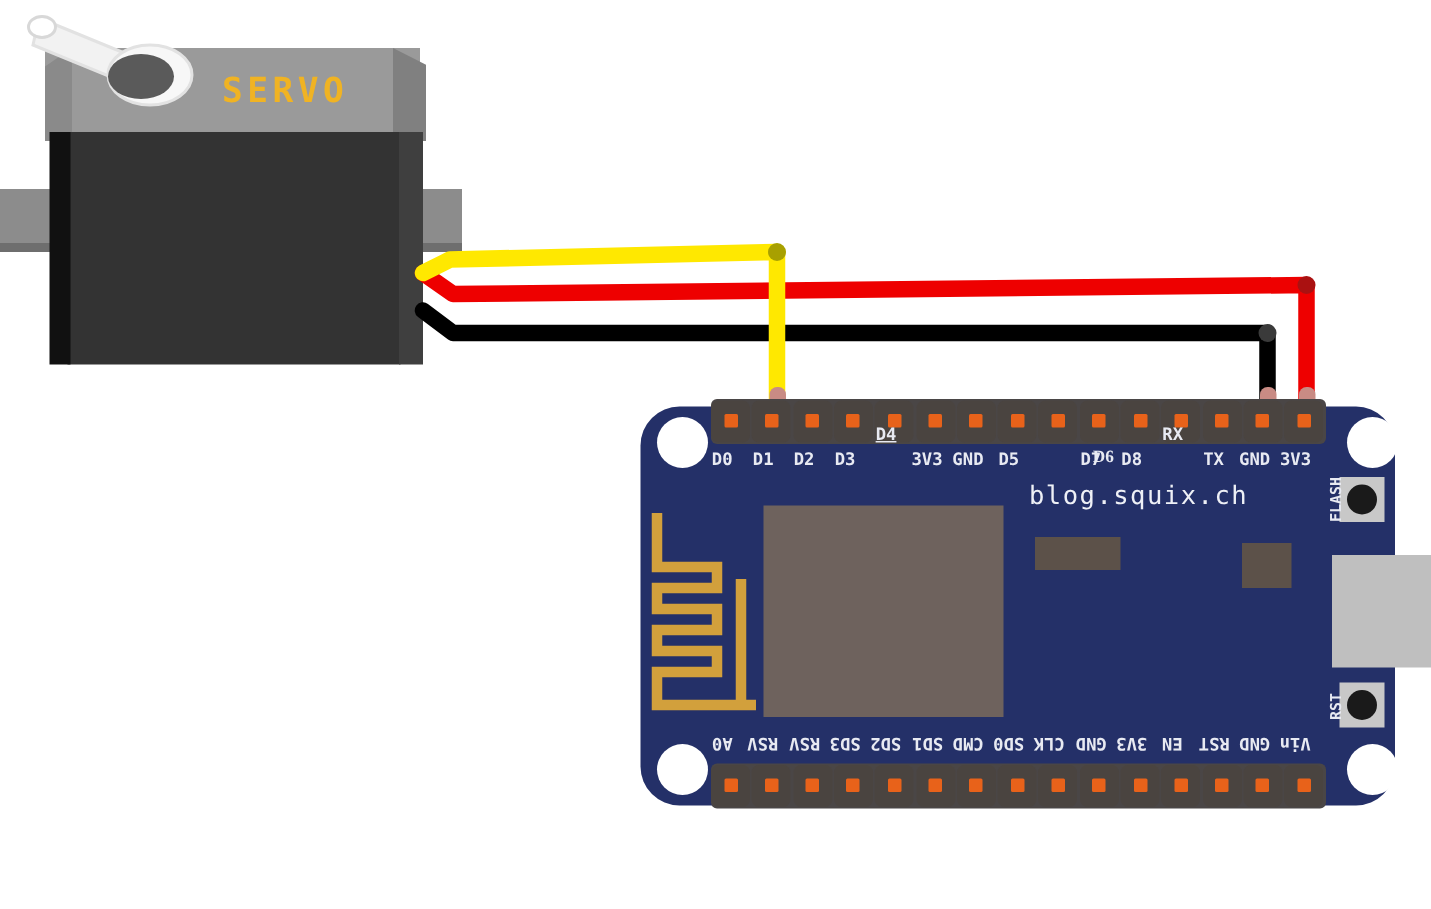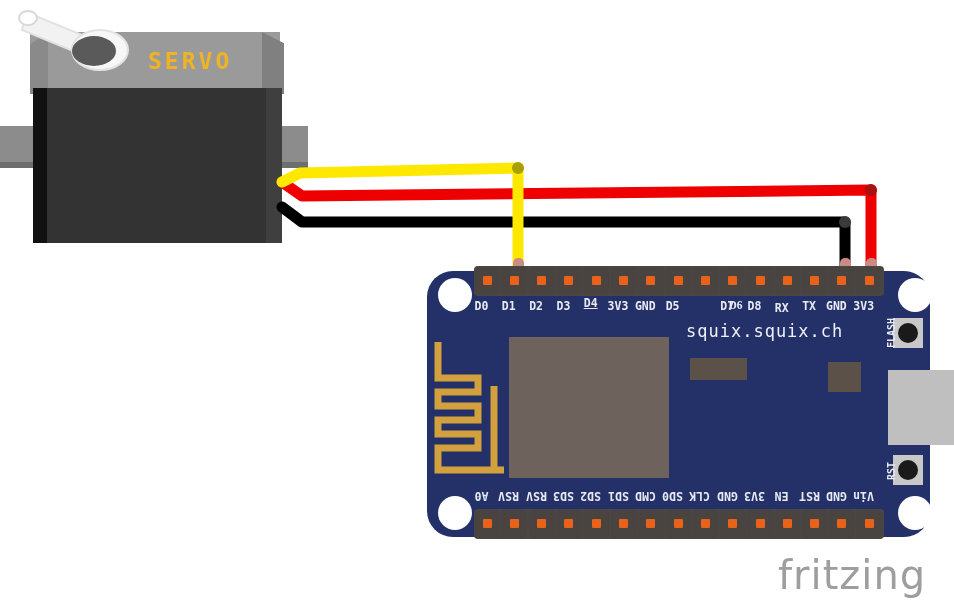--- a/index.html
+++ b/index.html
@@ -140,42 +140,42 @@
       <div class="padhole" style="left: 509.8px; top: 276px;"></div>
       <div class="pinlabel" style="left: 491.3px; top: 299px; width: 35px;">D1</div>
       <div class="pad" style="left: 528.6px; top: 267px;"></div>
       <div class="padhole" style="left: 537.1px; top: 276px;"></div>
       <div class="pinlabel" style="left: 518.6px; top: 299px; width: 35px;">D2</div>
       <div class="pad" style="left: 555.9px; top: 267px;"></div>
       <div class="padhole" style="left: 564.4px; top: 276px;"></div>
       <div class="pinlabel" style="left: 545.9px; top: 299px; width: 35px;">D3</div>
       <div class="pad" style="left: 583.2px; top: 267px;"></div>
       <div class="padhole" style="left: 591.7px; top: 276px;"></div>
-      <div class="pinlabel" style="left: 573.2px; top: 296px; width: 35px; text-decoration: underline;">D4</div>
+      <div class="pinlabel" style="left: 573.2px; top: 282px; width: 35px; text-decoration: underline;">D4</div>
       <div class="pad" style="left: 610.5px; top: 267px;"></div>
       <div class="padhole" style="left: 619px; top: 276px;"></div>
       <div class="pinlabel" style="left: 600.5px; top: 299px; width: 35px;">3V3</div>
       <div class="pad" style="left: 637.8px; top: 267px;"></div>
       <div class="padhole" style="left: 646.3px; top: 276px;"></div>
       <div class="pinlabel" style="left: 627.8px; top: 299px; width: 35px;">GND</div>
       <div class="pad" style="left: 665.1px; top: 267px;"></div>
       <div class="padhole" style="left: 673.6px; top: 276px;"></div>
       <div class="pinlabel" style="left: 655.1px; top: 299px; width: 35px;">D5</div>
       <div class="pad" style="left: 692.4px; top: 267px;"></div>
       <div class="padhole" style="left: 700.9px; top: 276px;"></div>
       <div class="pinlabel" style="left: 718px; top: 299px; width: 35px; font-family: Liberation Serif, serif;">D6</div>
       <div class="pad" style="left: 719.7px; top: 267px;"></div>
       <div class="padhole" style="left: 728.2px; top: 276px;"></div>
       <div class="pinlabel" style="left: 709.7px; top: 299px; width: 35px;">D7</div>
       <div class="pad" style="left: 747px; top: 267px;"></div>
       <div class="padhole" style="left: 755.5px; top: 276px;"></div>
       <div class="pinlabel" style="left: 737px; top: 299px; width: 35px;">D8</div>
       <div class="pad" style="left: 774.3px; top: 267px;"></div>
       <div class="padhole" style="left: 782.8px; top: 276px;"></div>
-      <div class="pinlabel" style="left: 764.3px; top: 301px; width: 35px;">RX</div>
+      <div class="pinlabel" style="left: 764.3px; top: 282px; width: 35px;">RX</div>
       <div class="pad" style="left: 801.6px; top: 267px;"></div>
       <div class="padhole" style="left: 810.1px; top: 276px;"></div>
       <div class="pinlabel" style="left: 791.6px; top: 299px; width: 35px;">TX</div>
       <div class="pad" style="left: 828.9px; top: 267px;"></div>
       <div class="padhole" style="left: 837.4px; top: 276px;"></div>
       <div class="pinlabel" style="left: 818.9px; top: 299px; width: 35px;">GND</div>
       <div class="pad" style="left: 856.2px; top: 267px;"></div>
       <div class="padhole" style="left: 864.7px; top: 276px;"></div>
       <div class="pinlabel" style="left: 846.2px; top: 299px; width: 35px;">3V3</div>
     </div>
@@ -241,16 +241,15 @@
   </div>
   <div class="btn-lbl" style="left:886px;top:348px;">FLASH</div>
 
   <div class="btn" style="left:893px;top:455px;">
     <div class="btn-dot" style="left:5px;top:5px;"></div>
   </div>
   <div class="btn-lbl" style="left:886px;top:480px;">RST</div>
 
   <div class="usb"></div>
 
-  <div class="brand">squix.squix.ch</div>
-
-  <div class="fritzing">fritzing</div>
+  <div class="brand">blog.squix.ch</div>
+
 </div>
 
 </body></html>

